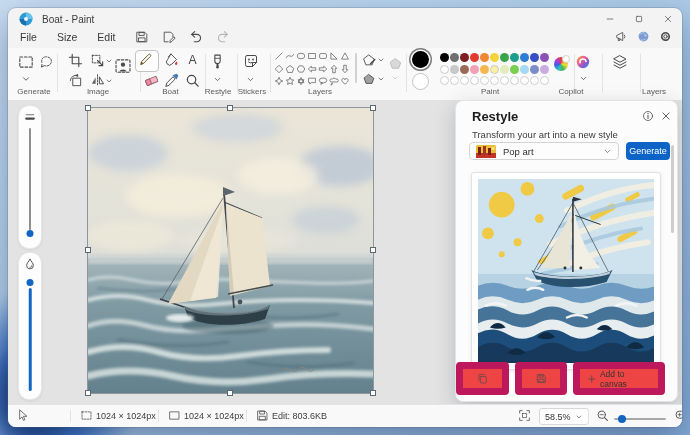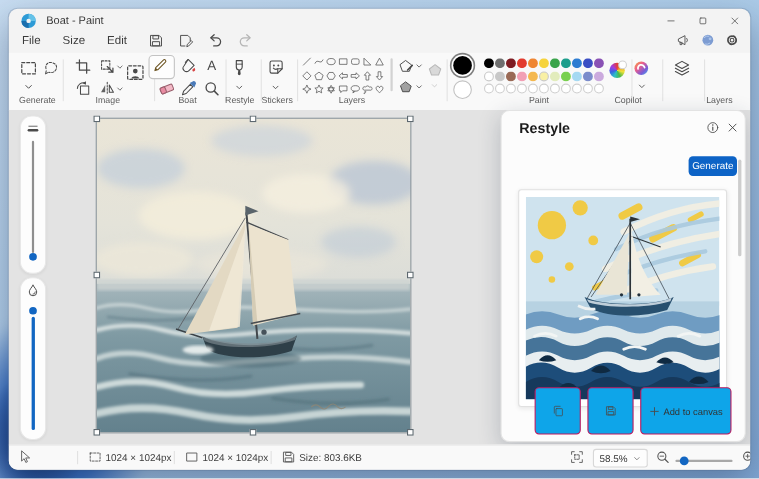--- a/index.html
+++ b/index.html
@@ -53,22 +53,22 @@
   .p-ic{position:absolute;width:12px;height:12px;color:#444}
   .dropdown{position:absolute;left:13px;top:41px;width:150px;height:18px;background:#fdfdfd;border:1px solid #d4d4d4;
     border-radius:4px;display:flex;align-items:center;padding:0 6px;box-sizing:border-box;gap:7px}
   .dd-txt{font-size:9.5px;color:#2e2e2e;flex:1}
   .btn-primary{position:absolute;left:170px;top:41px;width:44px;height:18px;background:#0d63c6;color:#fff;border-radius:4px;
     display:flex;align-items:center;justify-content:center;font-size:9px}
   .preview{position:absolute;left:15px;top:71px;width:190px;height:198px;background:#fff;border:1px solid #e1e1e1;border-radius:3px;
     box-shadow:0 1px 4px rgba(0,0,0,.08);padding:6px;box-sizing:border-box}
   .preview svg{display:block;width:100%;height:100%}
   .pfoot{position:absolute;right:12px;bottom:6px;display:flex;gap:6px}
-  .pbtn{height:17px;background:#0ea5e9;border:1px solid #be185d;border-radius:4px;display:flex;align-items:center;
-    justify-content:center;font-size:8.5px;color:#333;padding:12px 7px;gap:3px}
+  .pbtn{height:17px;background:#ef4444;border:7px solid #be185d;border-radius:4px;display:flex;align-items:center;
+    justify-content:center;font-size:8.5px;color:#333;padding:1px 7px;gap:3px}
   .pscroll{position:absolute;right:3px;top:44px;width:3px;height:88px;background:#cdcdcd;border-radius:2px}
   .statusbar{position:absolute;bottom:0;left:0;right:0;height:22px;background:#f9f9f9;border-top:1px solid #e4e4e4}
   .sb{position:absolute;top:4px;width:13px;height:13px;color:#545454}
   .sbtxt{position:absolute;top:6px;font-size:9px;color:#3d3d3d;white-space:nowrap}
   .vdiv2{position:absolute;top:5px;height:12px;width:1px;background:#e2e2e2}
   .zoomchip{position:absolute;top:3px;height:15px;border:1px solid #d8d8d8;border-radius:3px;background:#fdfdfd;
     display:flex;align-items:center;padding:0 5px;gap:4px;font-size:9px;color:#333}
   .ztrack{position:absolute;top:13px;height:2px;background:#a8a8a8;border-radius:1px}
   .zdot{position:absolute;top:10px;width:8px;height:8px;border-radius:50%;background:#1266c2}
 </style>
@@ -637,21 +637,38 @@
               <circle cx="8" cy="8" r="6" fill="none" stroke="currentColor"></circle>
               <path d="M8,7.2 v4" stroke="currentColor" stroke-width="1.3" fill="none"></path>
               <circle cx="8" cy="4.8" r=".9" fill="currentColor"></circle>
             </svg>
           </span>
         <span class="ic p-ic" style="left:204px;top:9px">
             <svg viewBox="0 0 16 16">
               <path d="M3.8,3.8 L12.2,12.2 M12.2,3.8 L3.8,12.2" stroke="currentColor" stroke-width="1.1" fill="none"></path>
             </svg>
           </span>
-
+        <span class="p-sub">Transform your art into a new style</span>
+
+        <div class="dropdown">
+          <span style="width:20px;height:13px;display:inline-block"><svg viewBox="0 0 20 13" width="20" height="13">
+                <rect width="20" height="13" rx="1.5" fill="#e8bf3a"></rect>
+                <rect y="8" width="20" height="5" fill="#c23327"></rect>
+                <rect x="2" y="2" width="3" height="8" fill="#7e1d16"></rect>
+                <rect x="7" y="1" width="3" height="9" fill="#a3341f"></rect>
+                <rect x="12" y="3" width="3" height="7" fill="#7e1d16"></rect>
+                <circle cx="17" cy="3.5" r="1.8" fill="#f5e07a"></circle>
+              </svg></span>
+          <span class="dd-txt">Pop art</span>
+          <span class="ic" style="width:9px;height:9px;color:#666">
+              <svg viewBox="0 0 16 16">
+                <path d="M4,6 L8,10 L12,6" fill="none" stroke="currentColor" stroke-width="1.4"></path>
+              </svg>
+            </span>
+        </div>
         <div class="btn-primary">Generate</div>
 
         <div class="preview">
           <svg viewBox="0 0 178 186" preserveAspectRatio="none">
             <rect width="178" height="100" fill="#cfe3ee"></rect>
             <g fill="#f0ca45">
               <circle cx="24" cy="26" r="13"></circle>
                 <circle cx="50" cy="10" r="7"></circle>
                 <circle cx="10" cy="55" r="6"></circle>
               <circle cx="62" cy="40" r="4.5"></circle>
@@ -761,21 +778,21 @@
         </span>
       <span class="sbtxt" style="left:176px">1024 × 1024px</span>
       <div class="vdiv2" style="left:238px"></div>
       <span class="ic sb" style="left:248px">
           <svg viewBox="0 0 16 16">
             <path d="M2.5,2.5 h8.5 l2.5,2.5 v8.5 h-11 Z" fill="none" stroke="currentColor"></path>
             <rect x="5" y="2.8" width="5.5" height="3.4" fill="none" stroke="currentColor"></rect>
             <rect x="4.5" y="9" width="7" height="4.3" fill="none" stroke="currentColor"></rect>
           </svg>
         </span>
-      <span class="sbtxt" style="left:264px">Size: 803.6KB</span>
+      <span class="sbtxt" style="left:264px">Edit: 803.6KB</span>
       <span class="ic sb" style="left:510px">
           <svg viewBox="0 0 16 16">
             <path d="M2,5 V2 H5 M11,2 H14 V5 M14,11 V14 H11 M5,14 H2 V11" fill="none" stroke="currentColor"></path>
             <rect x="5.5" y="5.5" width="5" height="5" fill="none" stroke="currentColor" stroke-dasharray="1.5 1.2"></rect>
           </svg>
         </span>
       <div class="zoomchip" style="left:531px">
         <span>58.5%</span>
         <span class="ic" style="width:8px;height:8px;color:#666">
             <svg viewBox="0 0 16 16">

